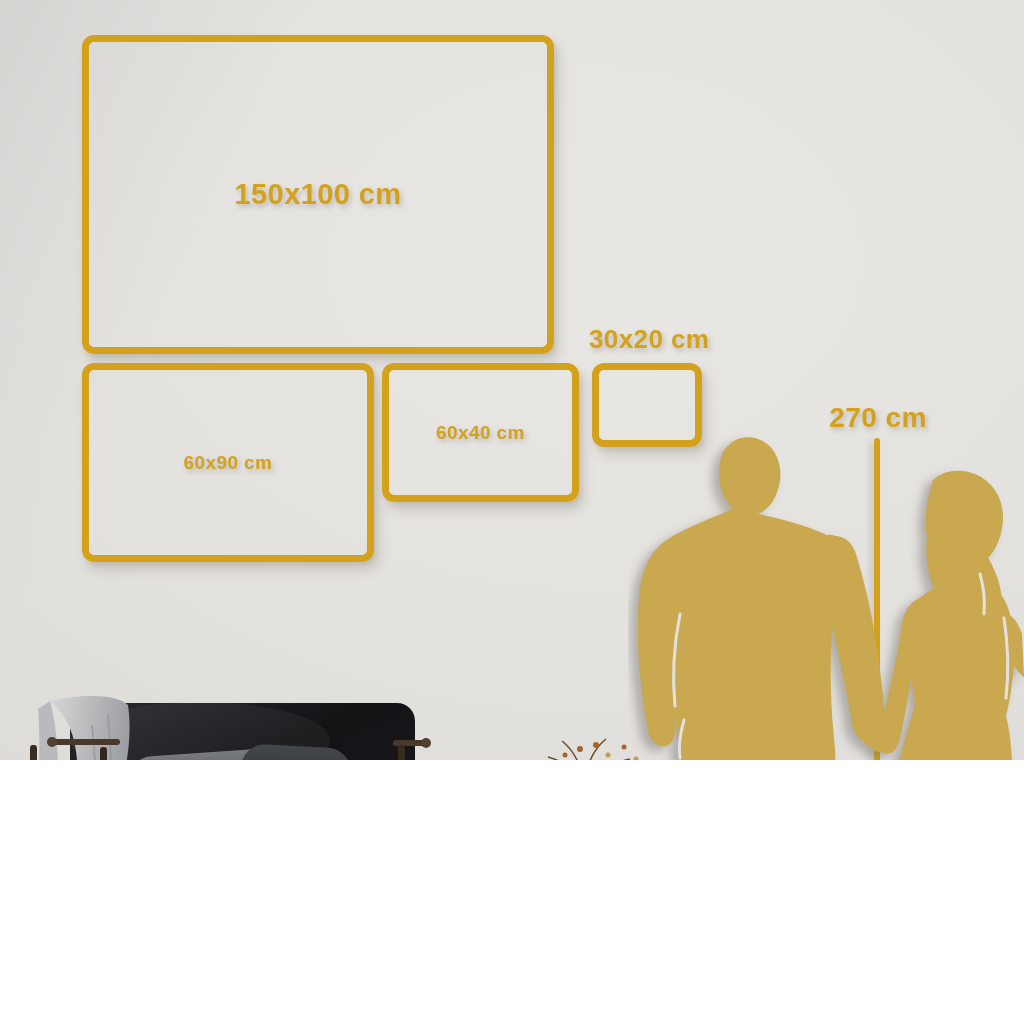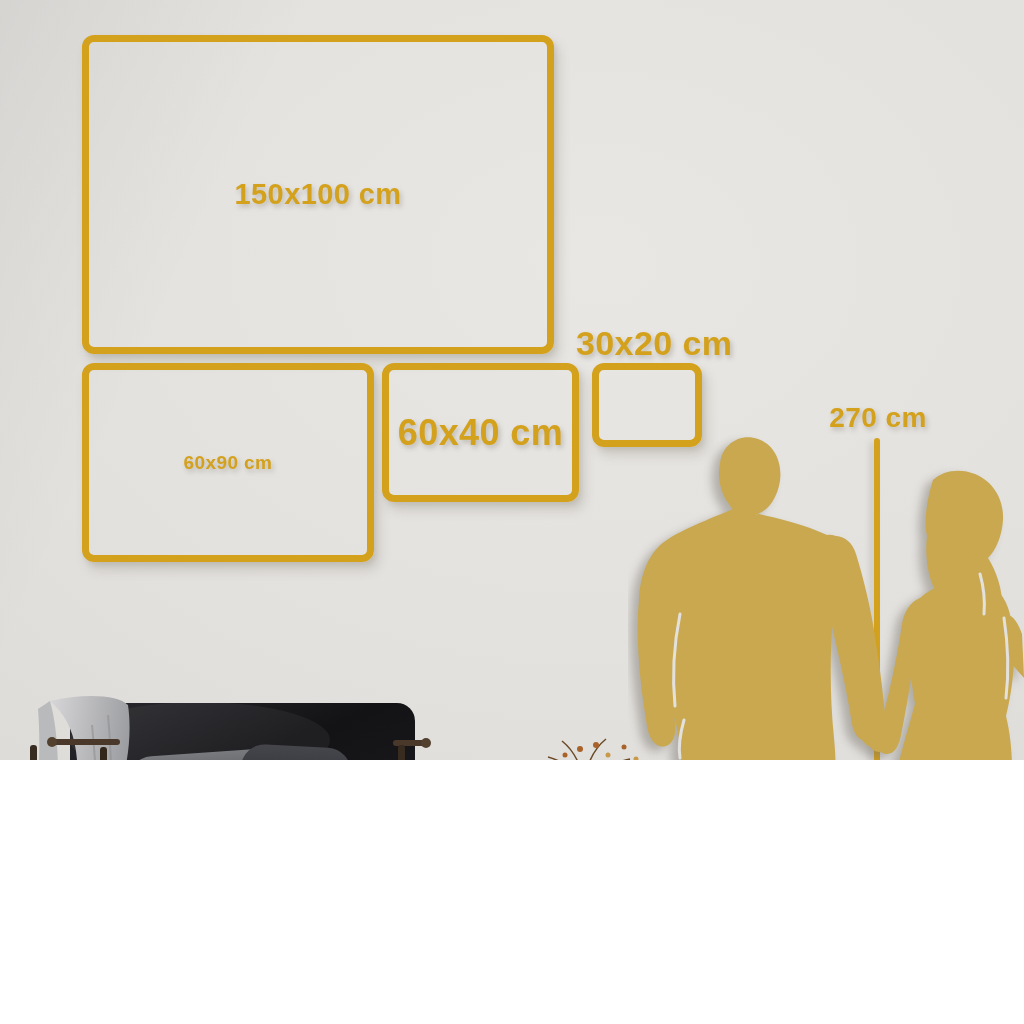--- a/index.html
+++ b/index.html
@@ -62,24 +62,24 @@
     text-shadow:2px 3px 5px rgba(95,88,72,0.30);
     white-space:nowrap;
   }
   .box-150{left:82px;top:35px;width:458px;height:305px;}
   .box-150 .size-label{font-size:29px;}
   .box-120{left:565px;top:35px;width:370px;height:247px;}
   .box-120 .size-label{font-size:29px;}
   .box-6090{left:82px;top:363px;width:278px;height:185px;}
   .box-6090 .size-label{font-size:19px;}
   .box-6040{left:382px;top:363px;width:183px;height:125px;}
-  .box-6040 .size-label{font-size:36px;}
+  .box-6040 .size-label{font-size:19px;}
   .box-3020{left:592px;top:363px;width:96px;height:70px;}
   .label-3020{
-    position:absolute;left:576px;top:324px;font-size:34px;z-index:2;
+    position:absolute;left:589px;top:324px;font-size:26px;z-index:2;
   }
   
   .height-label{
     position:absolute;left:820px;top:402px;width:116px;
     text-align:center;font-size:28px;z-index:2;
   }
   .height-line{
     position:absolute;left:874px;top:438px;width:6px;height:550px;
     background:var(--gold);
     border-radius:3px;

